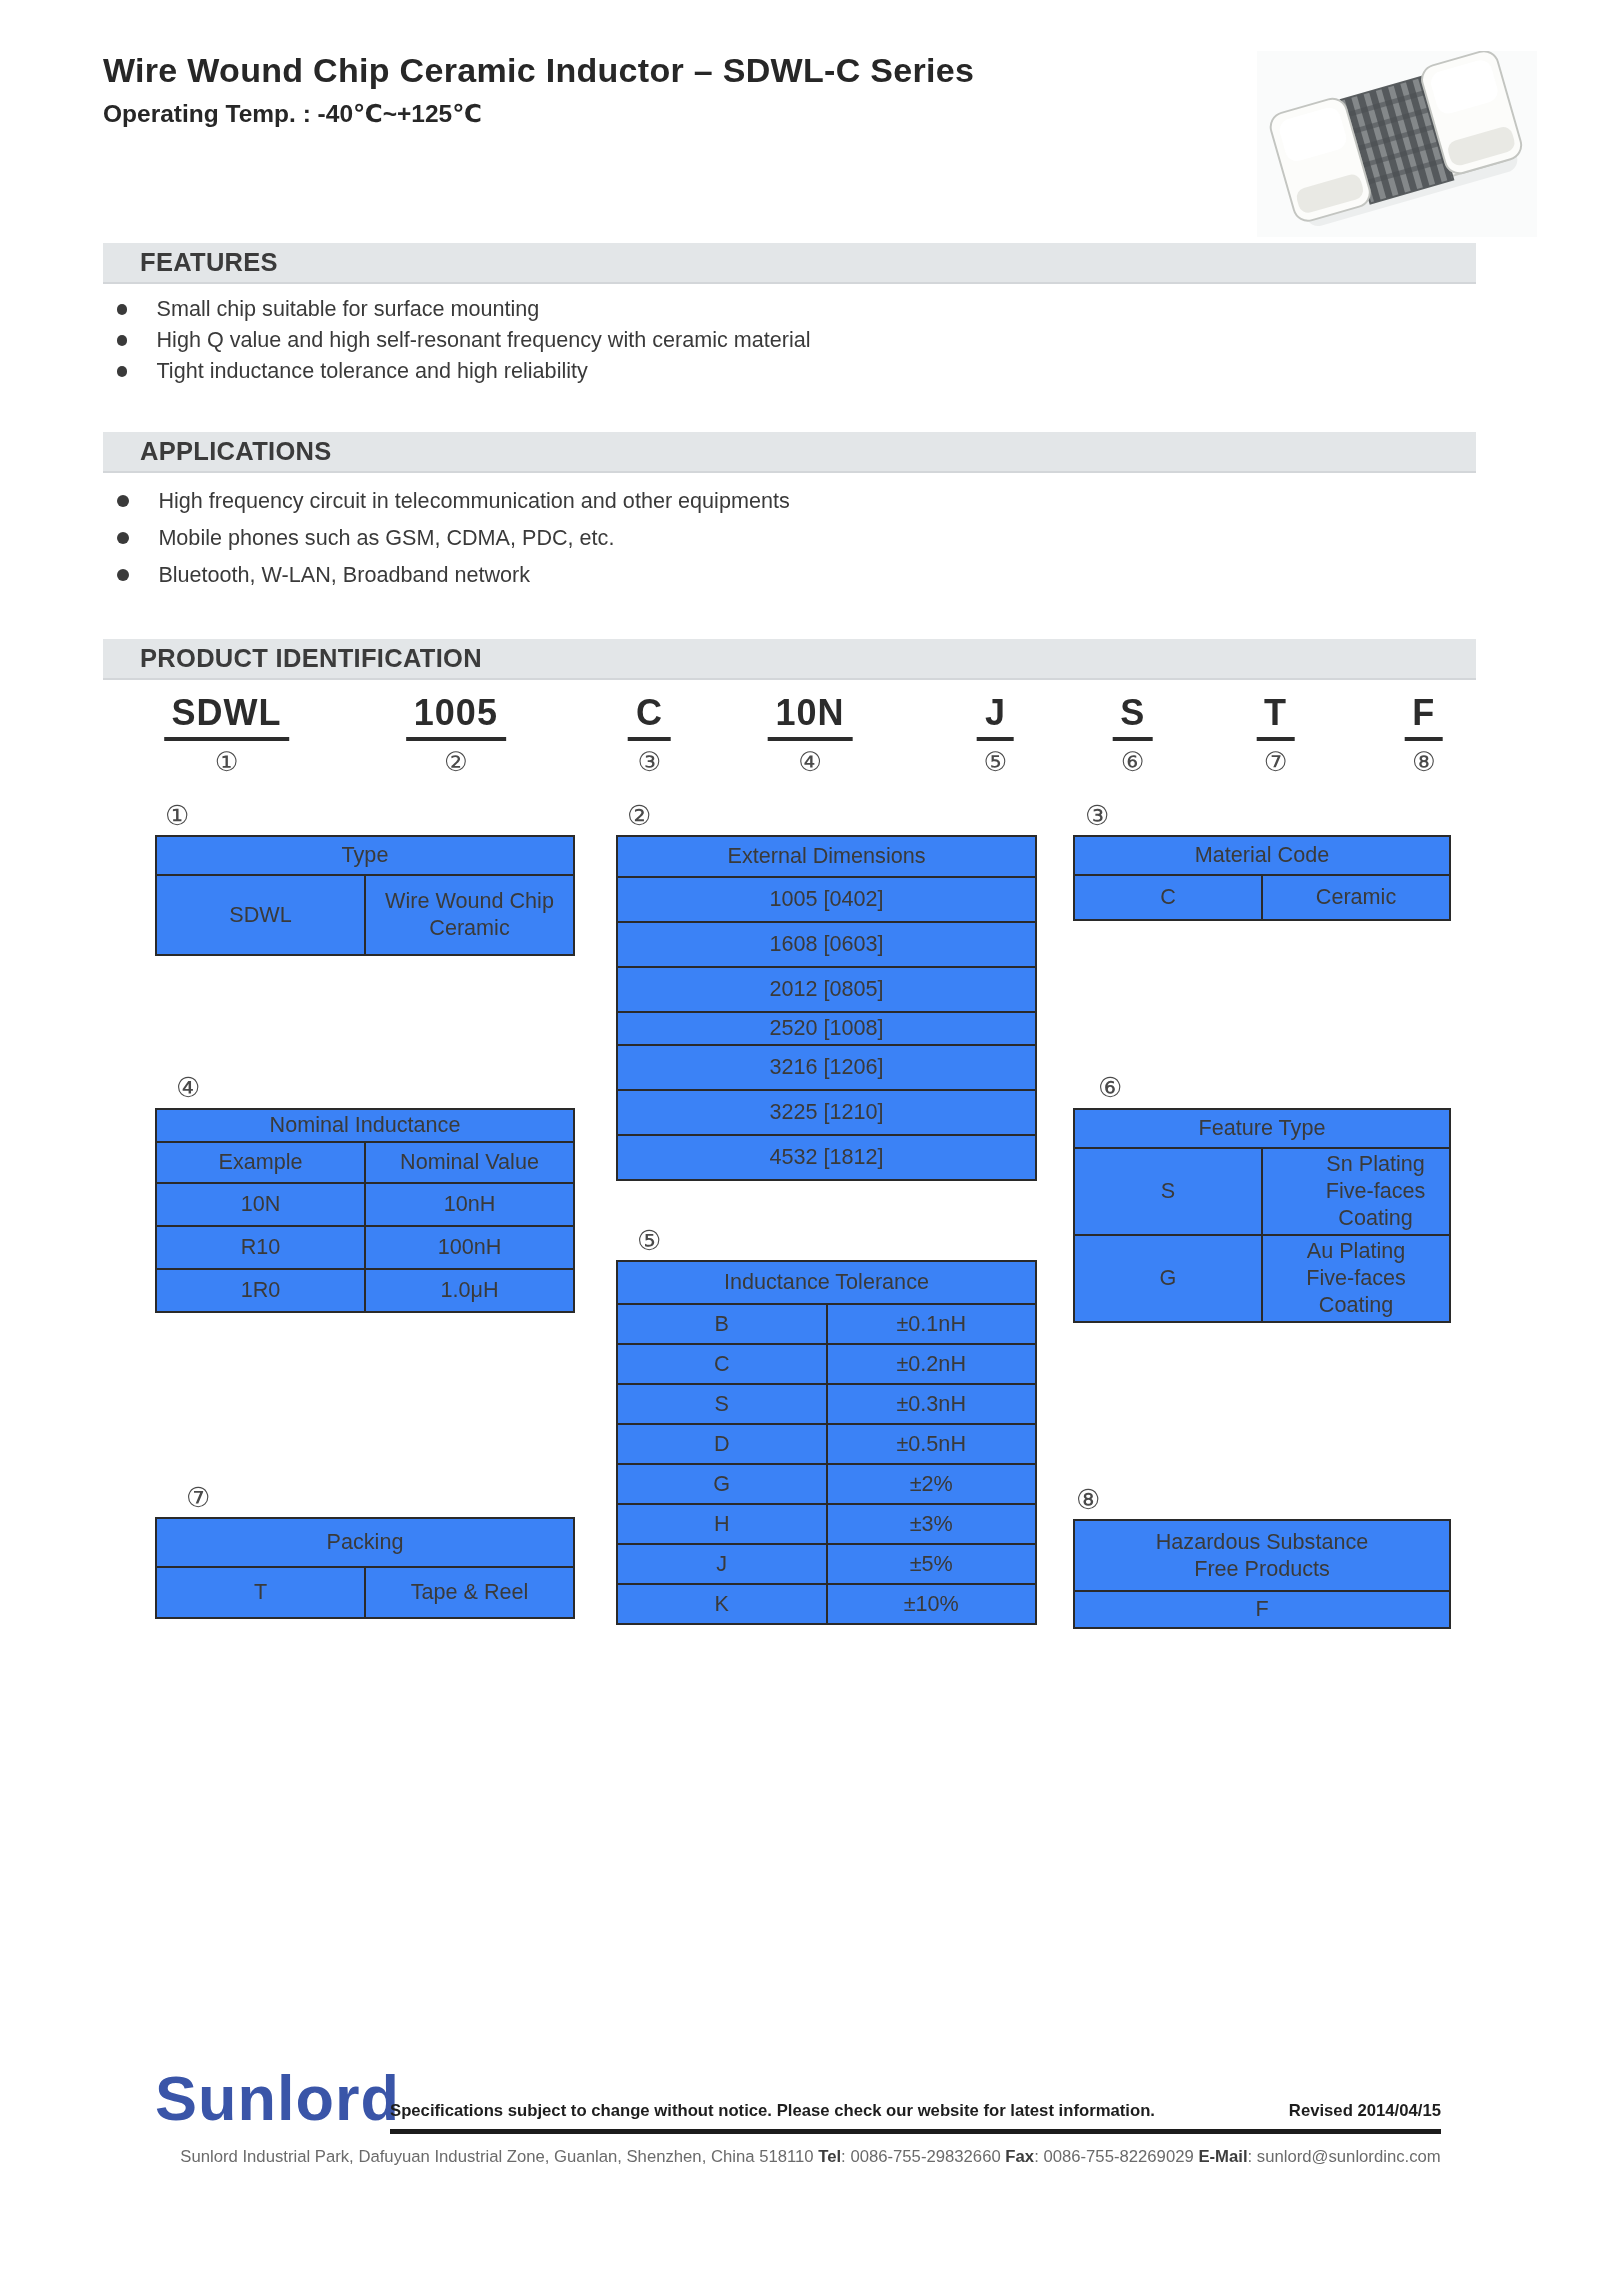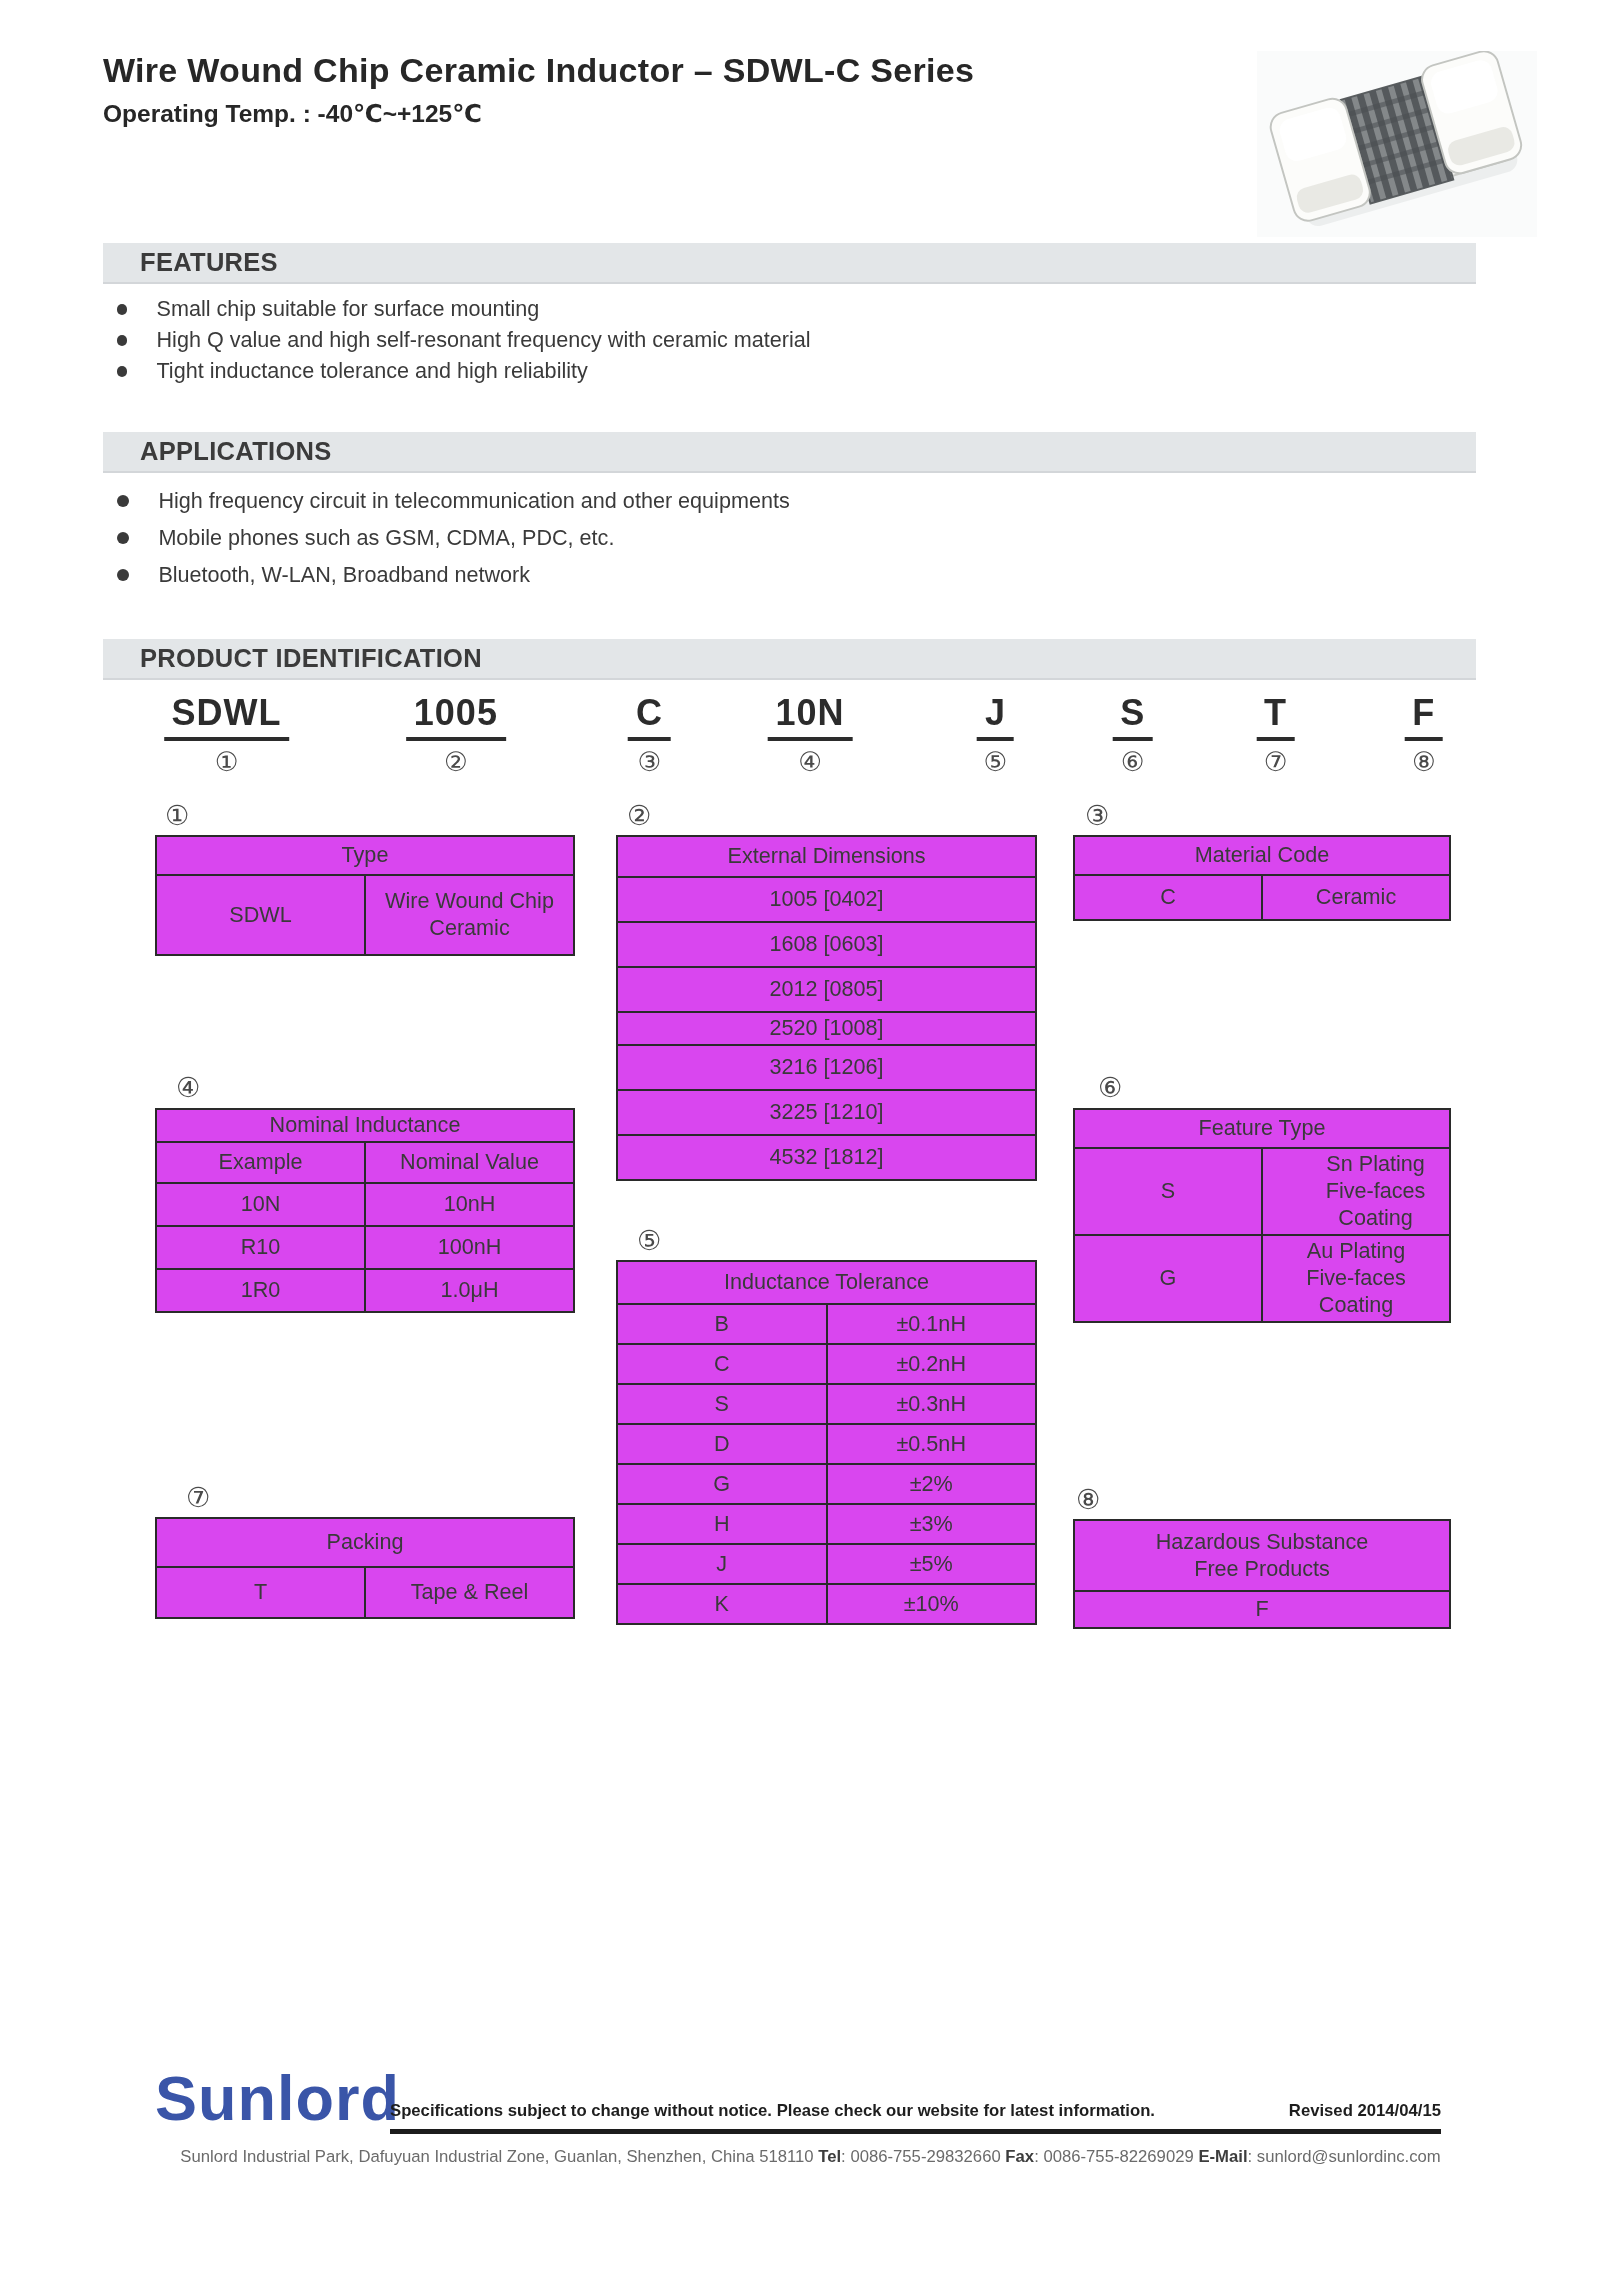--- a/index.html
+++ b/index.html
@@ -27,21 +27,21 @@
 
   
   .pn-row { position:absolute; left:103px; top:692px; width:1373px; height:98px; }
   .pn-seg { position:absolute; top:0; transform:translateX(-50%); text-align:center; }
   .pn-code { display:inline-block; font-size:36px; font-weight:bold; color:#2c2c2c; letter-spacing:1px;
              border-bottom:4.9px solid #2c2c2c; padding:0 7.8px 2.9px; }
   .pn-index { margin-top:4.9px; font-family:"DejaVu Sans",sans-serif; font-size:26.5px; color:#4a4a4a; font-weight:normal; }
 
   
   .tbl-label { position:absolute; font-family:"DejaVu Sans",sans-serif; font-size:27.4px; color:#4a4a4a; }
-  table.dt { position:absolute; border-collapse:collapse; background:#d946ef; table-layout:fixed; }
+  table.dt { position:absolute; border-collapse:collapse; background:#3b82f6; table-layout:fixed; }
   table.dt td { border:2px solid #2a2a2a; text-align:center; vertical-align:middle;
                 font-size:21.6px; color:#3a3a3a; line-height:1.25; padding:2px 3.9px; }
   table.dt { border:2.9px solid #2a2a2a; } 
   td.codecol { width:34%; }
 
   
   .logo { position:absolute; left:155px; top:2062px; font-size:63px; font-weight:bold; color:#3a55a8; letter-spacing:1px; }
   .notice-row { position:absolute; left:390px; top:2101px; width:1051px; display:flex; justify-content:space-between;
                 font-size:16.7px; font-weight:bold; color:#1e1e1e; }
   .footer-rule { position:absolute; left:390px; top:2129px; width:1051px; height:4.9px; background:#1c1c1c; }

